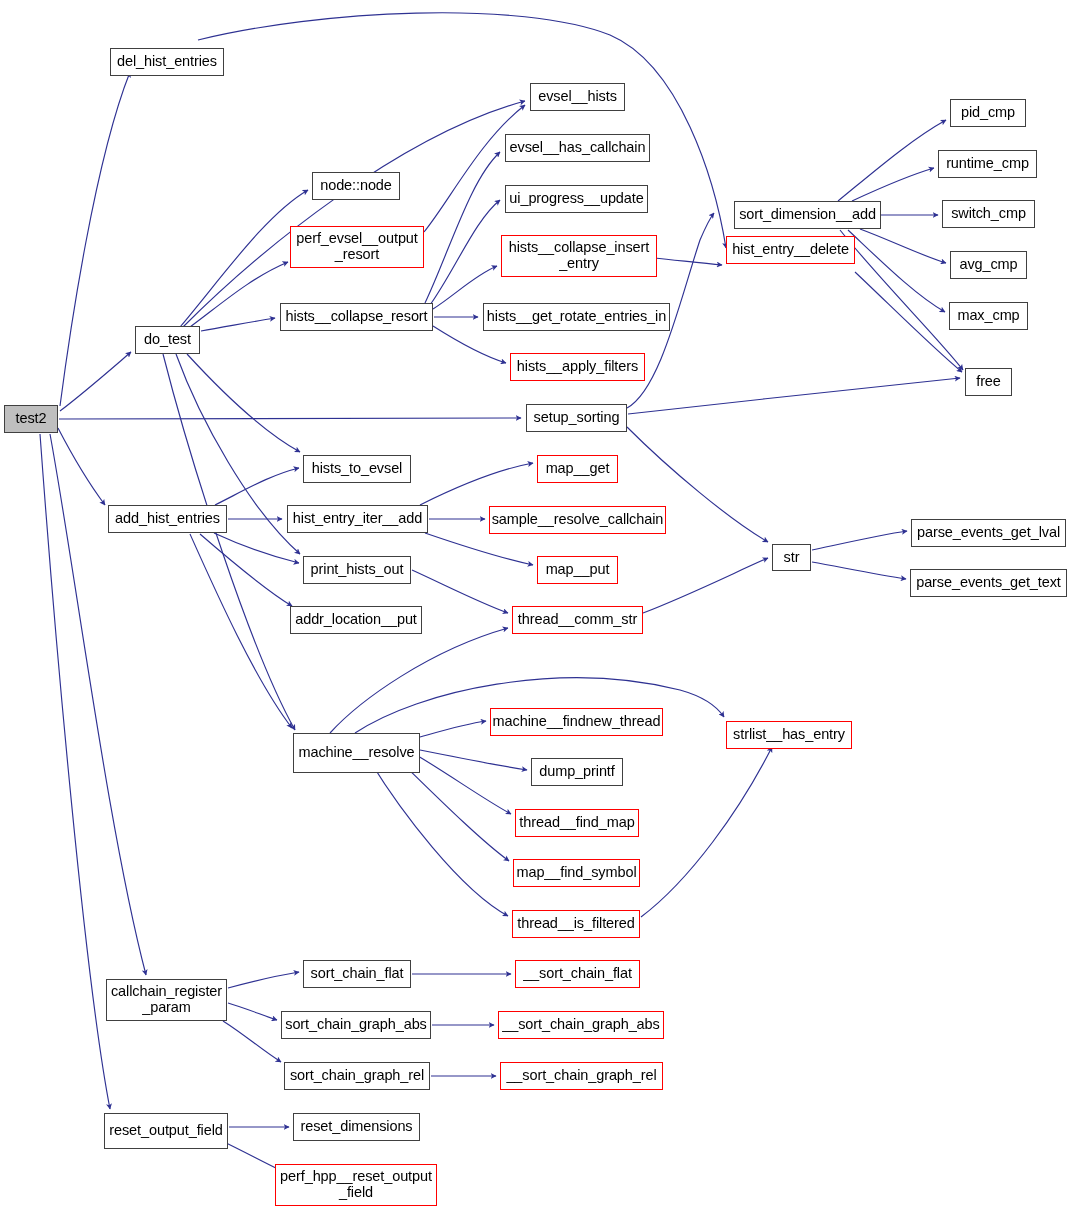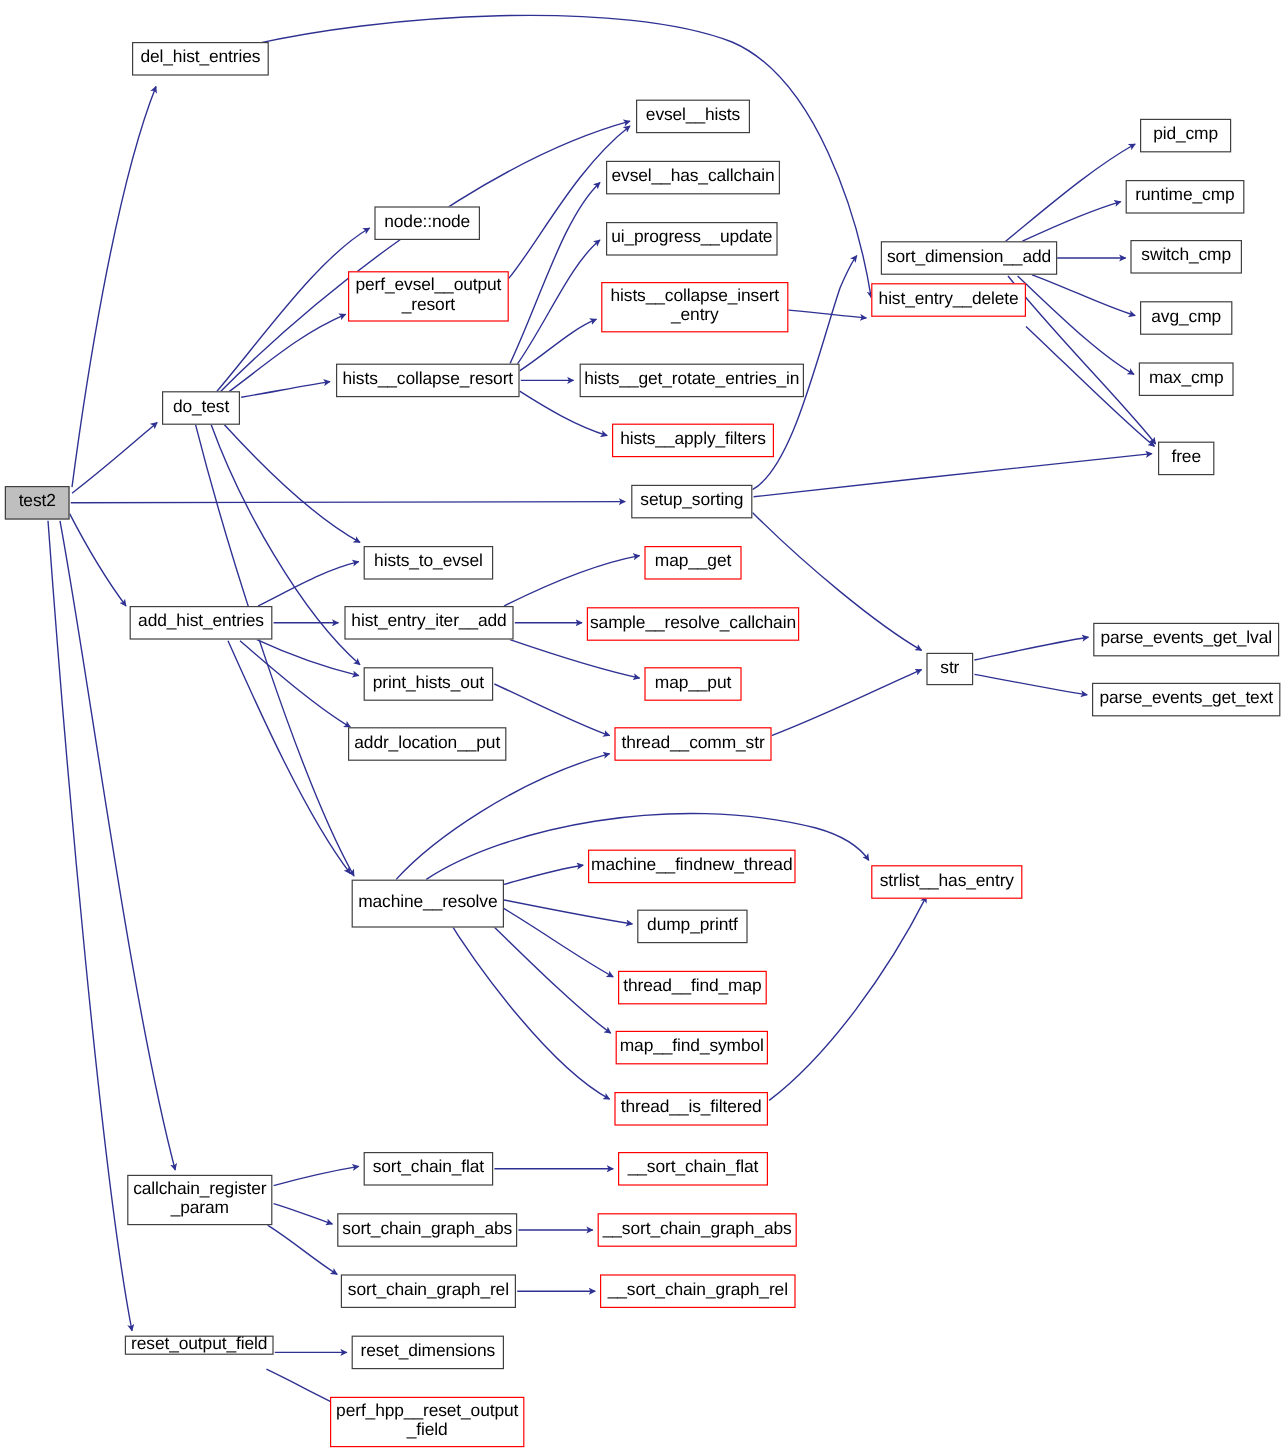--- a/index.html
+++ b/index.html
@@ -115,21 +115,21 @@
         <path d="M 223 1021 C 245 1035 262 1050 281 1062" fill="none" stroke="#2e3192" stroke-width="1.15" marker-end="url(#arrow)"></path>
         <path d="M 412 974 L 511 974" fill="none" stroke="#2e3192" stroke-width="1.15" marker-end="url(#arrow)"></path>
         <path d="M 432 1025 L 494 1025" fill="none" stroke="#2e3192" stroke-width="1.15" marker-end="url(#arrow)"></path>
         <path d="M 431 1076 L 496 1076" fill="none" stroke="#2e3192" stroke-width="1.15" marker-end="url(#arrow)"></path>
         <path d="M 229 1127 L 289 1127" fill="none" stroke="#2e3192" stroke-width="1.15" marker-end="url(#arrow)"></path>
         <path d="M 222 1141 C 245 1152 265 1163 282 1171" fill="none" stroke="#2e3192" stroke-width="1.15" marker-end="url(#arrow)"></path>
       </g>
   </svg>
   <div id="node-layer">
       <div class="node root" style="left: 4px; top: 405px; width: 54px; height: 28px;">test2</div>
-      <div class="node" style="left: 110px; top: 35px; width: 114px; height: 28px;">del_hist_entries</div>
+      <div class="node" style="left: 110px; top: 48px; width: 114px; height: 28px;">del_hist_entries</div>
       <div class="node" style="left: 135px; top: 326px; width: 65px; height: 28px;">do_test</div>
       <div class="node" style="left: 312px; top: 172px; width: 88px; height: 28px;">node::node</div>
       <div class="node red" style="left: 290px; top: 226px; width: 134px; height: 42px;">perf_evsel__output
 _resort</div>
       <div class="node" style="left: 280px; top: 303px; width: 153px; height: 28px;">hists__collapse_resort</div>
       <div class="node" style="left: 530px; top: 83px; width: 95px; height: 28px;">evsel__hists</div>
       <div class="node" style="left: 505px; top: 134px; width: 145px; height: 28px;">evsel__has_callchain</div>
       <div class="node" style="left: 505px; top: 185px; width: 143px; height: 28px;">ui_progress__update</div>
       <div class="node red" style="left: 501px; top: 235px; width: 156px; height: 42px;">hists__collapse_insert
 _entry</div>
@@ -164,18 +164,18 @@
       <div class="node red" style="left: 512px; top: 910px; width: 128px; height: 28px;">thread__is_filtered</div>
       <div class="node red" style="left: 726px; top: 721px; width: 126px; height: 28px;">strlist__has_entry</div>
       <div class="node" style="left: 106px; top: 979px; width: 121px; height: 42px;">callchain_register
 _param</div>
       <div class="node" style="left: 303px; top: 960px; width: 108px; height: 28px;">sort_chain_flat</div>
       <div class="node" style="left: 281px; top: 1011px; width: 150px; height: 28px;">sort_chain_graph_abs</div>
       <div class="node" style="left: 284px; top: 1062px; width: 146px; height: 28px;">sort_chain_graph_rel</div>
       <div class="node red" style="left: 515px; top: 960px; width: 125px; height: 28px;">__sort_chain_flat</div>
       <div class="node red" style="left: 498px; top: 1011px; width: 166px; height: 28px;">__sort_chain_graph_abs</div>
       <div class="node red" style="left: 500px; top: 1062px; width: 163px; height: 28px;">__sort_chain_graph_rel</div>
-      <div class="node" style="left: 104px; top: 1113px; width: 124px; height: 16px;">reset_output_field</div>
+      <div class="node" style="left: 104px; top: 1113px; width: 124px; height: 36px;">reset_output_field</div>
       <div class="node" style="left: 293px; top: 1113px; width: 127px; height: 28px;">reset_dimensions</div>
       <div class="node red" style="left: 275px; top: 1164px; width: 162px; height: 42px;">perf_hpp__reset_output
 _field</div>
     </div>
 </div>
 
 </body></html>

